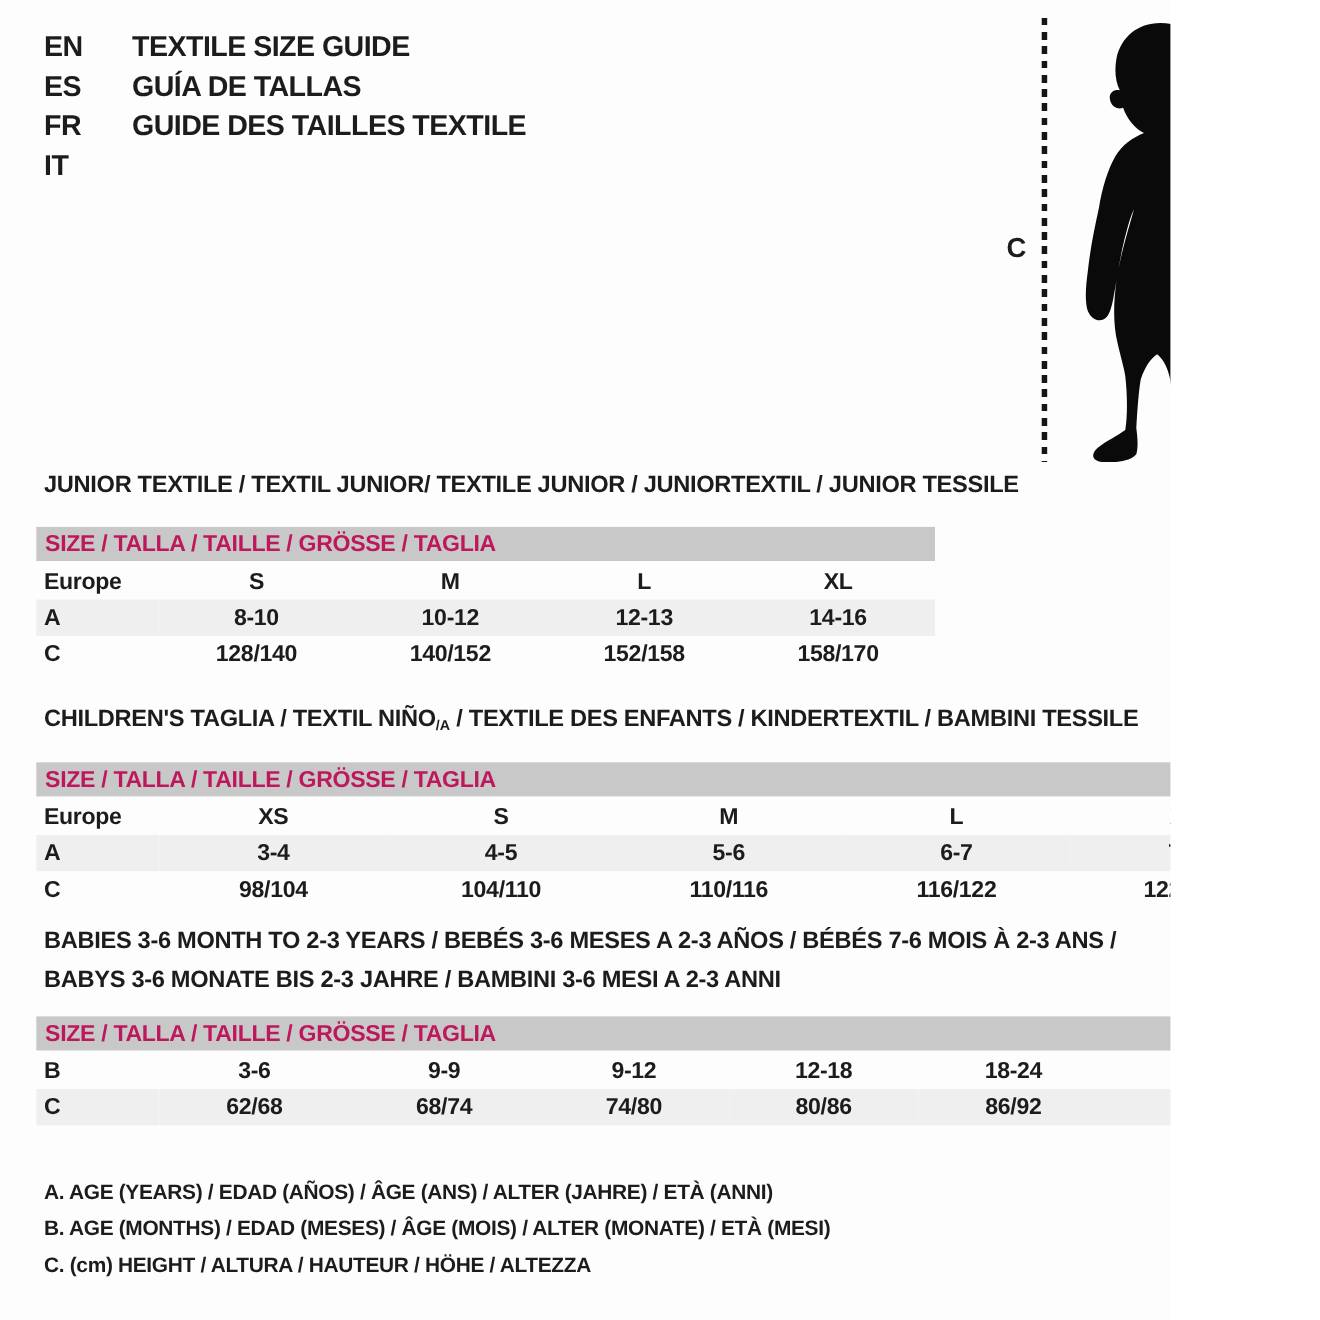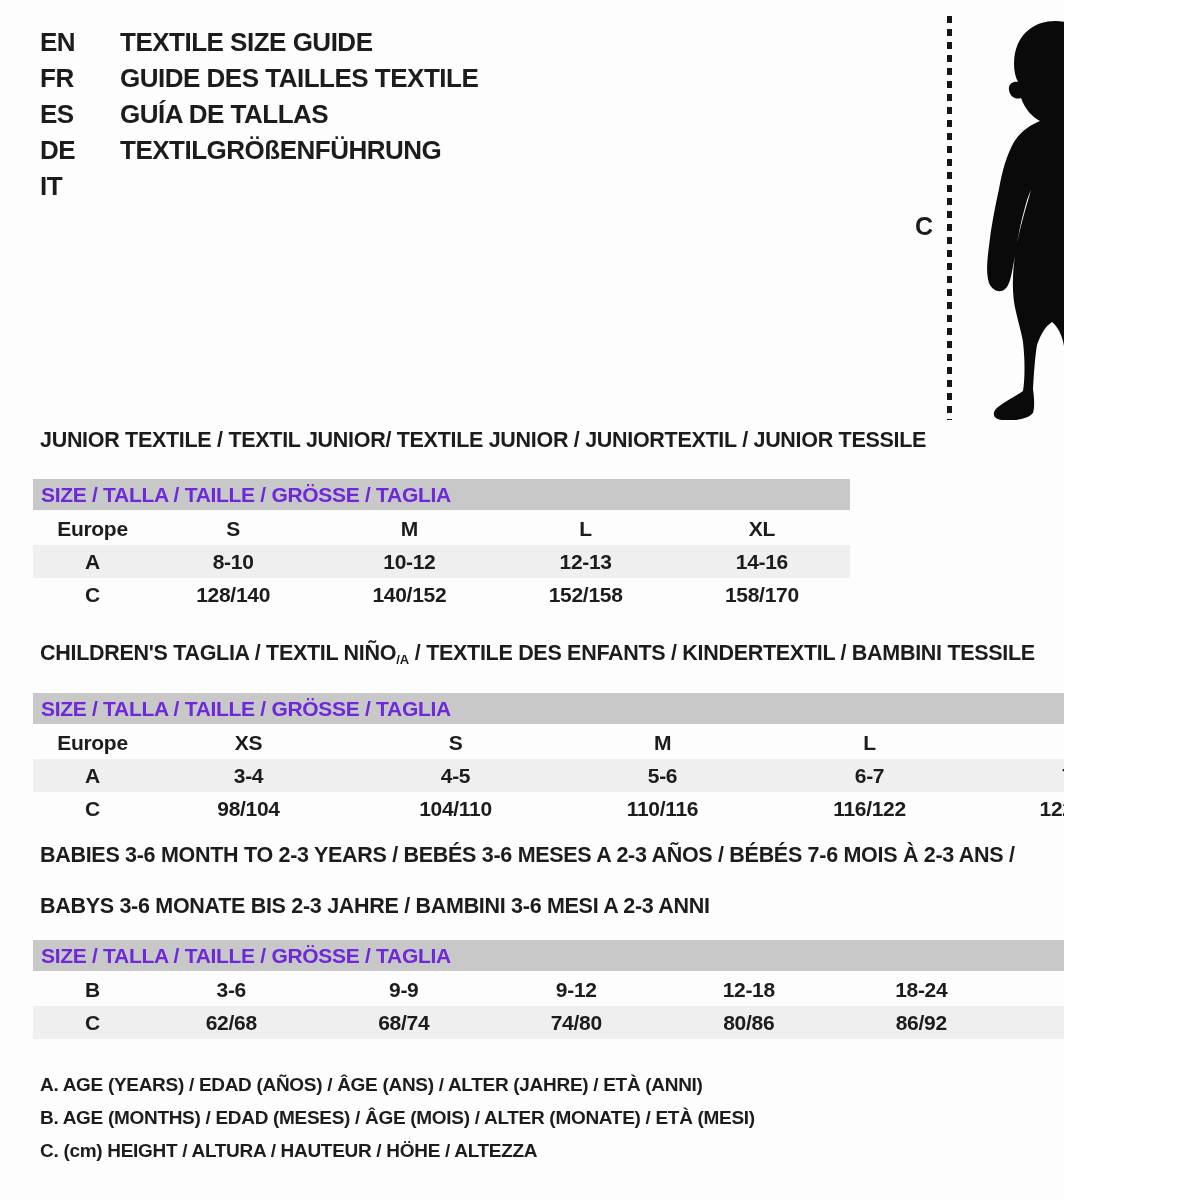--- a/index.html
+++ b/index.html
@@ -35,65 +35,61 @@
   .silhouette svg { width: 100%; height: 100%; display: block; }
 
   
   .section { position: absolute; left: 33px; }
   .section-junior   { top: 428px; width: 817px; }
   .section-children { top: 641px; width: 1147px; }
   .section-babies   { top: 843px; width: 1147px; }
 
   .section-title { font-size: 21.5px; letter-spacing: -0.3px; padding-left: 7px; white-space: nowrap; }
   .section-title .sub { font-size: 13px; vertical-align: -4px; letter-spacing: 0; }
-  .title-line2 { margin-top: 26px; }
+  .title-line2 { margin-top: 10px; }
 
   .size-bar {
     background: #c8c8c8;
     height: 31px; line-height: 31px;
     font-size: 21px; letter-spacing: -0.3px;
-    padding-left: 8px; color: #6d28d9;
+    padding-left: 8px; color: #be185d;
     margin-top: 26px;
   }
   .section-babies .size-bar { margin-top: 21px; }
 
   table.size-table { width: 100%; border-collapse: collapse; table-layout: fixed; margin-top: 2px; }
   table.size-table td {
     height: 33px; font-size: 21px; letter-spacing: -0.3px;
     text-align: center; vertical-align: middle;
   }
-  table.size-table td.first { text-align: center; padding-left: 7px; }
+  table.size-table td.first { text-align: left; padding-left: 7px; }
   table.size-table col.first-col { width: 112px; }
   table.size-table tr.shaded td { background: #efefef; }
 
   
   .legend { position: absolute; left: 40px; top: 1068px; }
   .legend-line { height: 33px; line-height: 33px; font-size: 19px; letter-spacing: -0.3px; white-space: nowrap; }
 </style>
 </head>
 <body>
 
 <div class="page">
 
   <div class="lang-list">
     <div class="lang-row">
       <span class="lang-code">EN</span>
       <span class="lang-label">TEXTILE SIZE GUIDE</span>
     </div>
     <div class="lang-row">
+      <span class="lang-code">ES</span>
+      <span class="lang-label">GUÍA DE TALLAS</span>
+    </div>
+    <div class="lang-row">
       <span class="lang-code">FR</span>
       <span class="lang-label">GUIDE DES TAILLES TEXTILE</span>
-    </div>
-    <div class="lang-row">
-      <span class="lang-code">ES</span>
-      <span class="lang-label">GUÍA DE TALLAS</span>
-    </div>
-    <div class="lang-row">
-      <span class="lang-code">DE</span>
-      <span class="lang-label">TEXTILGRÖßENFÜHRUNG</span>
     </div>
     <div class="lang-row">
       <span class="lang-code">IT</span>
     </div>
   </div>
 
   <div class="dash-line"></div>
   <div class="figure-c-label">C</div>
   <div class="silhouette">
     <svg viewBox="0 0 172 400" preserveAspectRatio="xMidYMid meet" aria-hidden="true">

